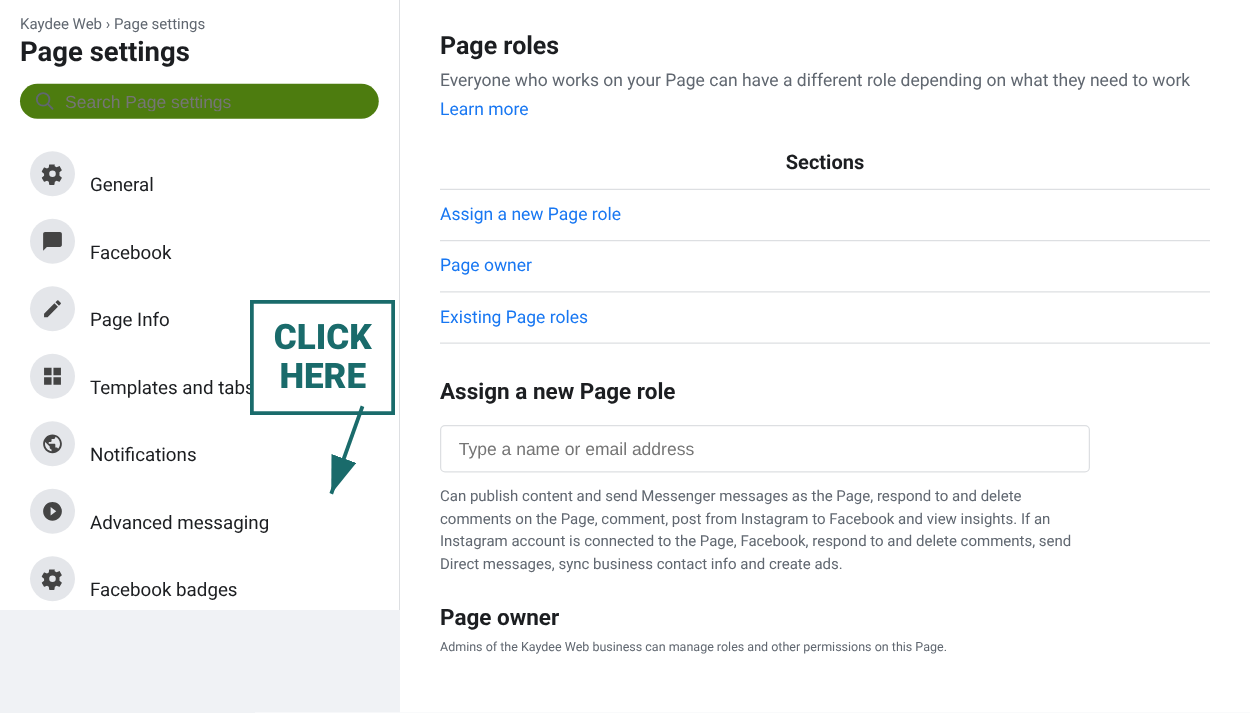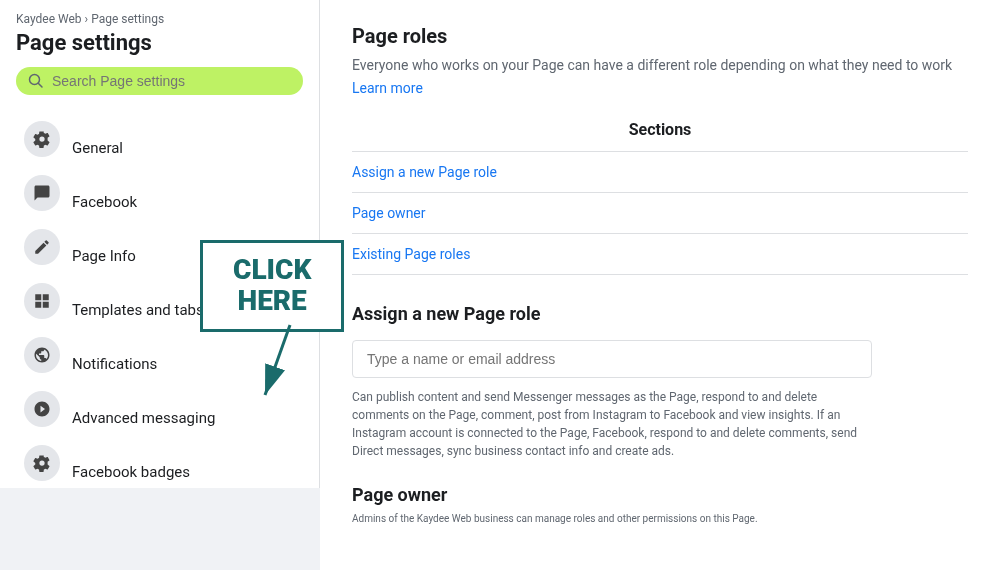--- a/index.html
+++ b/index.html
@@ -35,21 +35,21 @@
     .page-title {
       font-size: 22px;
       font-weight: 700;
       color: #1c1e21;
       margin-bottom: 12px;
     }
 
     .search-box {
       display: flex;
       align-items: center;
-      background: #bef264;
+      background: #4d7c0f;
       border-radius: 20px;
       padding: 6px 12px;
       gap: 8px;
       margin-bottom: 8px;
     }
 
     .search-box input {
       border: none;
       background: transparent;
       outline: none;
@@ -112,21 +112,21 @@
       position: absolute;
       left: 200px;
       top: 240px;
       z-index: 100;
       pointer-events: none;
     }
 
     .annotation-box {
       border: 3px solid #1a6b6b;
       background: #fff;
-      padding: 12px 30px;
+      padding: 12px 16px;
       display: inline-block;
     }
 
     .annotation-text {
       font-size: 28px;
       font-weight: 900;
       color: #1a6b6b;
       line-height: 1.1;
       text-align: center;
     }

